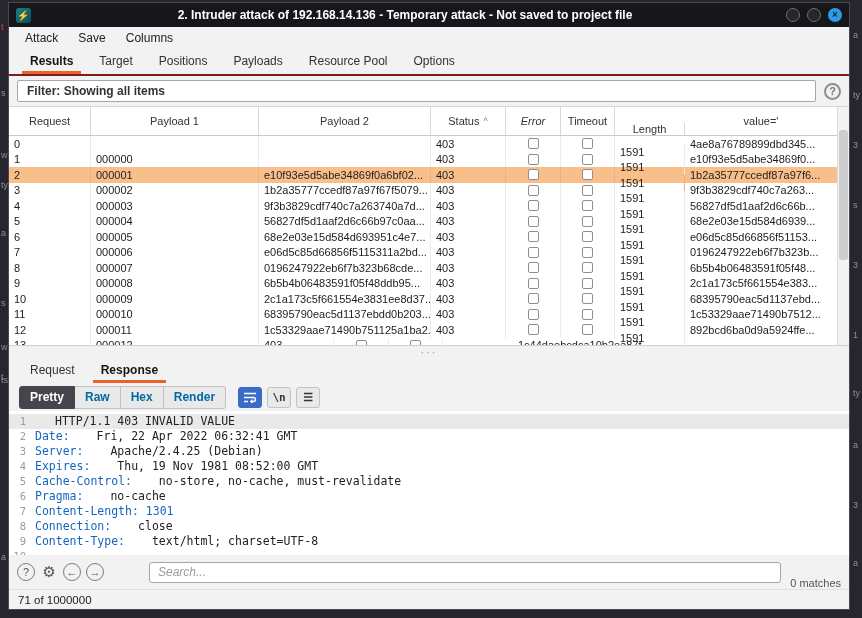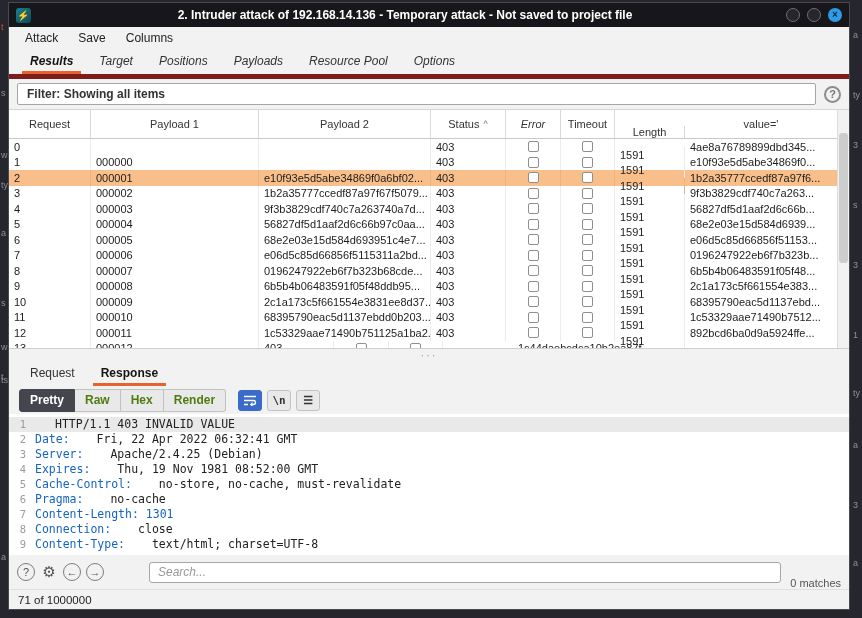--- a/index.html
+++ b/index.html
@@ -32,21 +32,21 @@
     align-items:center; justify-content:center; font-size:10px; line-height:1; }
   .winbtn.dark { background:#26262c; border:1px solid #6e6e76; }
   .winbtn.close { background:#2e9be6; color:#0a2a40; font-weight:bold; }
 
   
   .menubar { flex:0 0 22px; display:flex; align-items:center; padding:0 6px; background:#f2f2f2; }
   .menu-item { font-size:12px; color:#222; padding:2px 10px; }
 
   
   .tabbar { display:flex; align-items:flex-end; padding:0 8px; background:#f2f2f2; }
-  .tabbar.main { flex:0 0 26px; border-bottom:5px solid #7f1d1d;font-style:italic; }
+  .tabbar.main { flex:0 0 26px; border-bottom:2px solid #7f1d1d; }
   .tabbar.detail { flex:0 0 25px; }
   .tab { font-size:12px; color:#333; padding:5px 13px 6px; position:relative; white-space:nowrap; }
   .tab.active { font-weight:bold; color:#151515; }
   .tab.active::after { content:""; position:absolute; left:5px; right:5px; bottom:0; height:3px; background:#e8622d; }
 
   
   .filterbar { flex:0 0 30px; display:flex; align-items:center; padding:0 8px; }
   .filter-box { flex:1; height:22px; border:1px solid #a6a6a6; border-radius:2px; background:#fff;
     display:flex; align-items:center; padding:0 9px; font-size:12px; font-weight:bold; color:#333; }
   .help-btn { width:17px; height:17px; border-radius:50%; border:2px solid #8d8d8d; color:#777;
@@ -73,21 +73,21 @@
   .vscroll { position:absolute; right:0; top:0; bottom:0; width:12px; background:#f2f2f2; border-left:1px solid #dcdcdc; }
   .vscroll .thumb { position:absolute; left:1px; top:23px; width:9px; height:130px; background:#cdcdcd; border-radius:3px; }
 
   
   .splitter { flex:0 0 12px; display:flex; align-items:center; justify-content:center;
     background:#f2f2f2; color:#9a9a9a; font-size:11px; letter-spacing:2px; line-height:6px; }
 
   
   .toolbar { flex:0 0 28px; display:flex; align-items:center; padding:0 10px; background:#f2f2f2;font-weight:bold; }
   .seg-btn { font-size:12px; padding:3px 10px 4px; background:#e9e9e9; border:1px solid #c2c2c2;
-    border-left:none; color:#4d7c0f; }
+    border-left:none; color:#0369a1; }
   .seg-btn.first { border-left:1px solid #c2c2c2; border-radius:3px 0 0 3px; }
   .seg-btn.last { border-radius:0 3px 3px 0; }
   .seg-btn.active { background:#45454d; border-color:#45454d; color:#fff; }
   .icon-btn { margin-left:5px; min-width:24px; height:21px; padding:0 4px; display:flex; align-items:center;
     justify-content:center; border:1px solid #c2c2c2; border-radius:3px; background:#e9e9e9;
     font-size:11px; color:#333; font-family:"DejaVu Sans Mono", monospace; }
   .icon-btn.wrap { margin-left:12px; background:#3a6bc9; border-color:#3a6bc9; color:#fff; }
 
   
   .code { flex:1; background:#fff; overflow:hidden; padding-top:3px; font-family:"DejaVu Sans Mono", monospace; }

